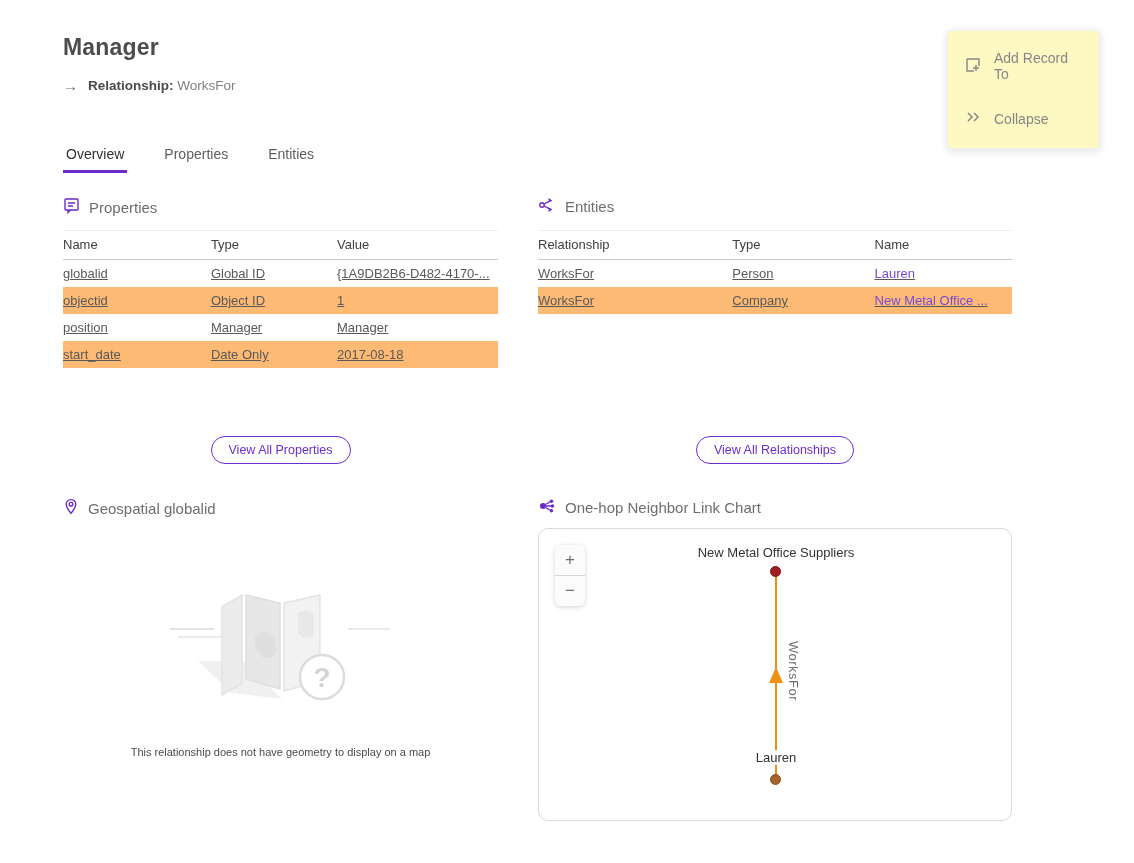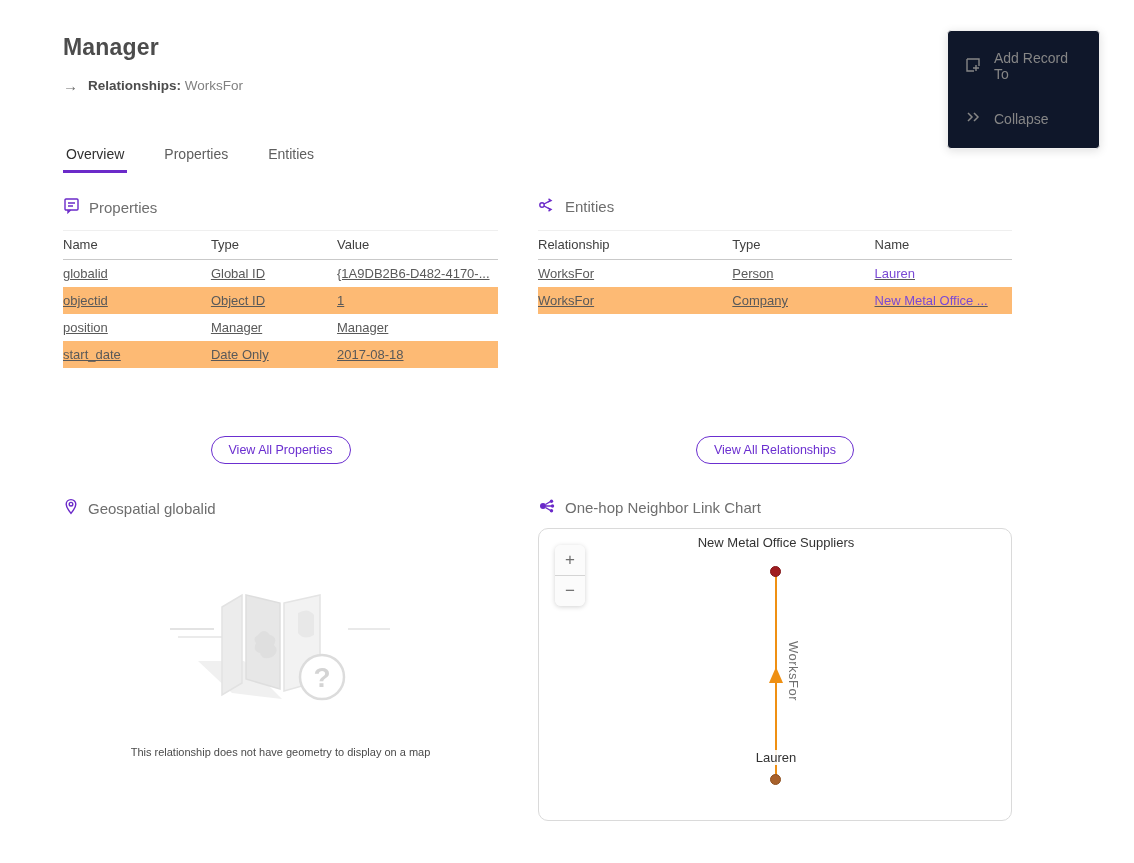--- a/index.html
+++ b/index.html
@@ -8,21 +8,21 @@
   .page { position:absolute; inset:0; background:#fff; }
 
   
   .page-title { position:absolute; left:63px; top:34px; font-size:23px; font-weight:bold; color:#4c4c4c; letter-spacing:.2px; }
   .subtitle { position:absolute; left:63px; top:77px; font-size:13.5px; color:#6e6e6e; display:flex; align-items:center; gap:10px; }
   .subtitle .arrow { font-size:15px; color:#6e6e6e; }
   .subtitle .lbl { font-weight:bold; color:#4c4c4c; }
   .subtitle .val { color:#808080; }
 
   
-  .menu { position:absolute; left:947px; top:30px; width:153px; background:#0f172a; border:1px solid #f0f0f0; border-radius:4px; box-shadow:0 2px 10px rgba(0,0,0,.12); padding:6px 0; }
+  .menu { position:absolute; left:947px; top:30px; width:153px; background:#fef9c3; border:1px solid #f0f0f0; border-radius:4px; box-shadow:0 2px 10px rgba(0,0,0,.12); padding:6px 0; }
   .menu-item { display:flex; align-items:center; gap:12px; padding:13px 16px; font-size:14px; color:#868686; cursor:pointer; }
   .menu-item svg { flex:0 0 auto; }
 
   
   .tabs { position:absolute; left:66px; top:144px; display:flex; gap:40px; font-size:14px; color:#5e5e5e; }
   .tab { padding:2px 0 11px 0; cursor:pointer; position:relative; }
   .tab.active { color:#303030; }
   .tab.active::after { content:""; position:absolute; left:-3px; right:-3px; bottom:0; height:3px; background:#6b2ac9; }
 
   
@@ -55,21 +55,21 @@
   .geo-empty-text { position:absolute; top:556px; left:0; width:100%; text-align:center; font-size:11px; color:#4a4a4a; }
 
   
   .chart-card { position:absolute; top:338px; left:0; width:474px; height:293px; background:#fff; border:1px solid #dadada; border-radius:10px; }
   .zoom-ctrl { position:absolute; left:16px; top:16px; width:30px; background:#fbfbfb; border-radius:6px; box-shadow:0 1px 5px rgba(0,0,0,.18); overflow:hidden; }
   .zoom-btn { width:30px; height:30px; display:flex; align-items:center; justify-content:center; font-size:17px; color:#6e6e6e; cursor:pointer; background:#fbfbfb; border:none; }
   .zoom-divider { height:1px; background:#d4d4d4; }
 
   .graph { position:absolute; inset:0; }
   .g-label { position:absolute; transform:translateX(-50%); font-size:13px; color:#323232; white-space:nowrap; background:rgba(255,255,255,.9); padding:0 3px; }
-  .g-label.top { left:237px; top:6px; }
+  .g-label.top { left:237px; top:16px; }
   .g-label.bottom { left:237px; top:221px; }
   .g-edge { position:absolute; left:236px; top:47px; width:2px; height:205px; background:#ef9013; }
   .g-arrow { position:absolute; left:230px; top:138px; width:0; height:0; border-left:7px solid transparent; border-right:7px solid transparent; border-bottom:16px solid #ef9013; }
   .g-edge-label { position:absolute; left:247px; top:112px; writing-mode:vertical-rl; font-size:13px; color:#707070; letter-spacing:.5px; }
   .g-node { position:absolute; width:11px; height:11px; border-radius:50%; }
   .g-node.top { left:231px; top:37px; background:#a01d20; border:1px solid #801517; }
   .g-node.bottom { left:231px; top:245px; background:#a8612b; border:1px solid #8d4f1f; }
 </style>
 </head>
 <body>
@@ -94,21 +94,21 @@
           <path d="M10 5 l4 4 -4 4"></path>
         </svg>
       </span>
       <span>Collapse</span>
     </div>
   </div>
 
   <div class="page-title">Manager</div>
   <div class="subtitle">
     <span class="arrow">→</span>
-    <span><span class="lbl">Relationships:</span>
+    <span><span class="lbl">Relationship:</span>
     <span class="val">WorksFor</span></span>
   </div>
 
   <div class="tabs">
     <div class="tab active">Overview</div>
     <div class="tab">Properties</div>
     <div class="tab">Entities</div>
   </div>
 
   <div class="col col-left">

